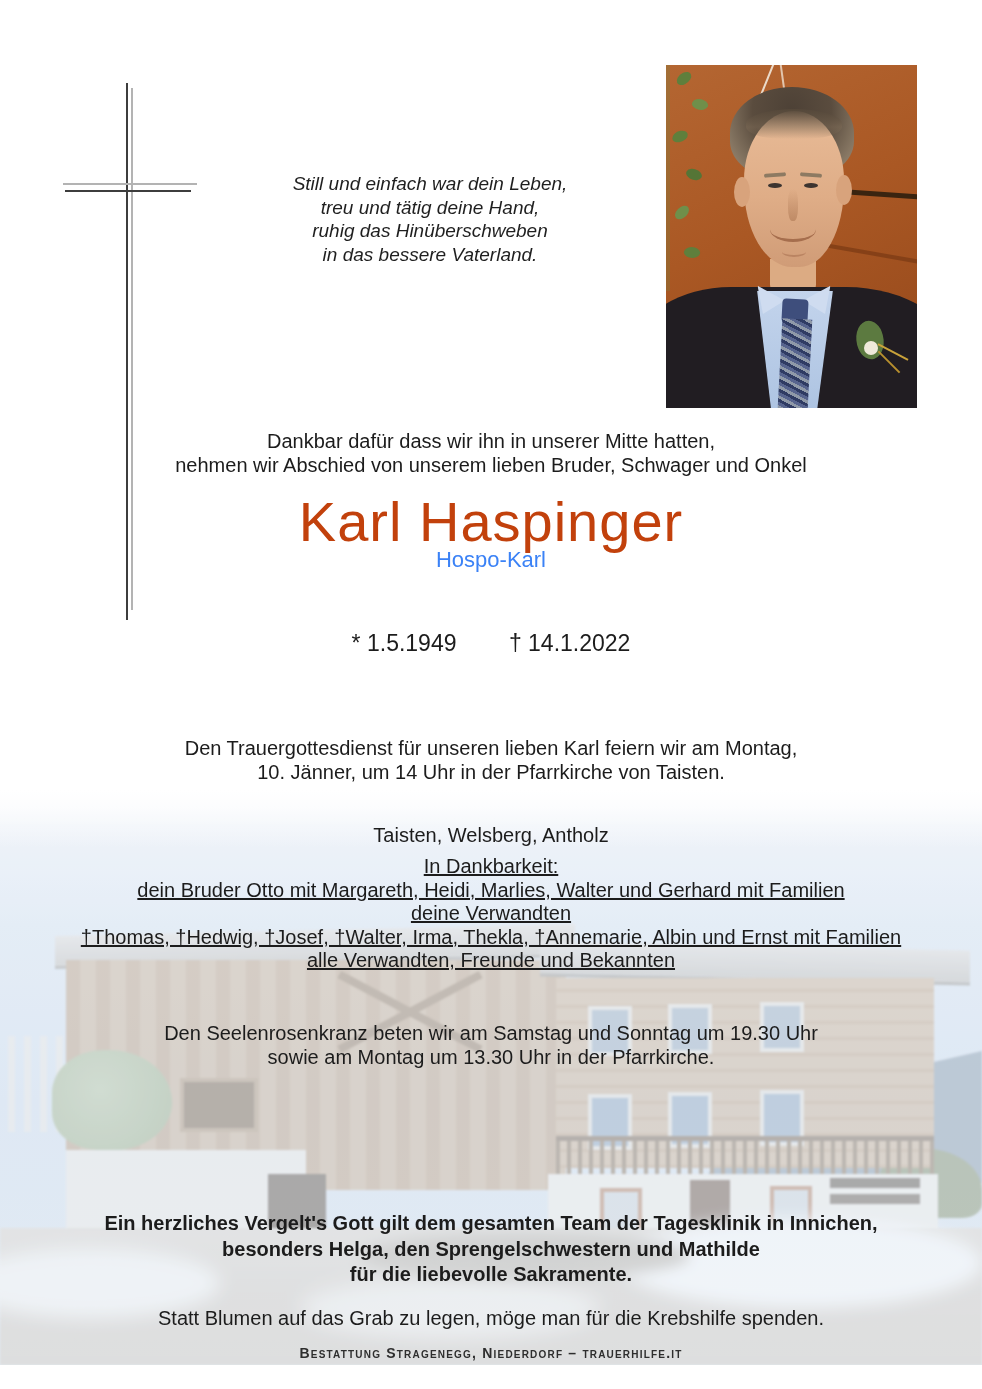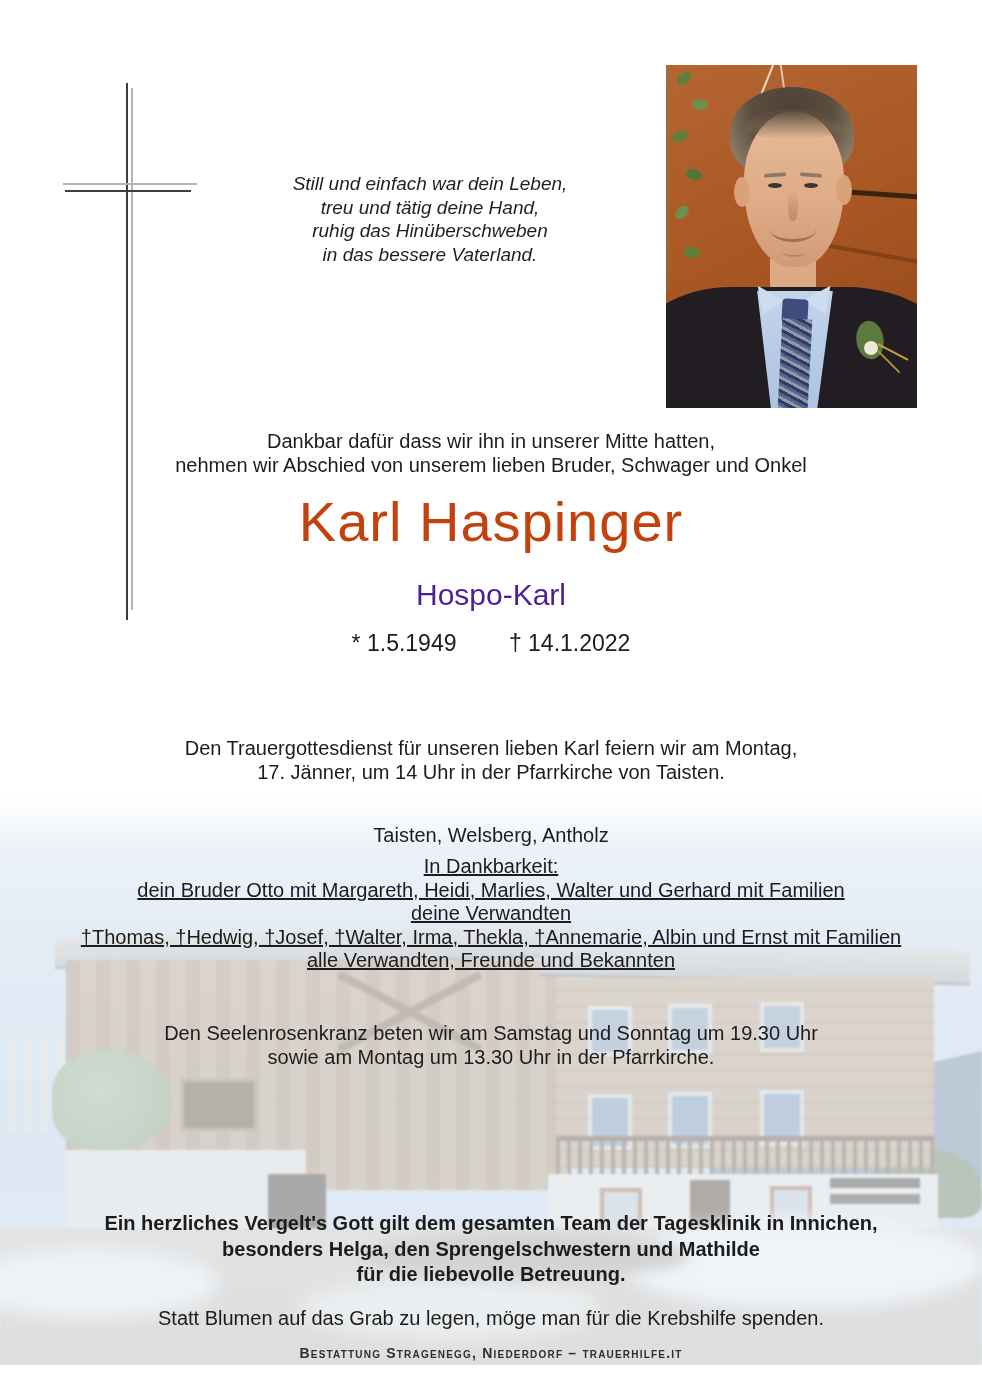--- a/index.html
+++ b/index.html
@@ -62,21 +62,21 @@
   .bout-leaf{left:190px;top:256px;width:28px;height:38px;border-radius:60% 40% 60% 40%;
              background:#5c7a40;transform:rotate(-22deg);}
   .bout-flower{left:198px;top:276px;width:14px;height:14px;border-radius:50%;background:#efe9da;}
   .bout-wire1{left:210px;top:286px;width:34px;height:2px;background:#c9a23a;transform:rotate(28deg);}
   .bout-wire2{left:208px;top:296px;width:30px;height:2px;background:#b8902e;transform:rotate(45deg);}
 
   
   .tblock{position:absolute;left:0;width:982px;text-align:center;font-size:20px;line-height:23.5px;z-index:5;}
   .intro{top:430px;}
   .name{top:492px;font-size:56px;line-height:60px;letter-spacing:1px;color:#c2410c;}
-  .nickname{top:576px;font-size:30px;line-height:38px;color:#4c1d95;}
+  .nickname{top:541px;font-size:22px;line-height:38px;color:#3b82f6;}
   .dates{top:632px;font-size:23px;}
   .dates span{display:inline-block;}
   .dates .birth{margin-right:46px;}
   .illness{top:682px;}
   .service{top:737px;}
   .places{top:824px;}
   .gratitude{top:855px;text-decoration:underline;}
   .rosary{top:1022px;}
   .thanks{top:1211px;line-height:25.5px;font-weight:bold;}
   .donation{top:1307px;}
@@ -234,41 +234,41 @@
   <div class="tblock nickname">Hospo-Karl</div>
 
   <div class="tblock dates">
     <span class="birth">* 1.5.1949</span>
     <span class="death">† 14.1.2022</span>
   </div>
 
 
   <div class="tblock service">
     <div>Den Trauergottesdienst für unseren lieben Karl feiern wir am Montag,</div>
-    <div>17. Jänner, um 14 Uhr in der Pfarrkirche von Taisten.</div>
+    <div>10. Jänner, um 14 Uhr in der Pfarrkirche von Taisten.</div>
   </div>
 
   <div class="tblock places">Taisten, Welsberg, Antholz</div>
 
   <div class="tblock gratitude">
     <div>In Dankbarkeit:</div>
     <div>dein Bruder Otto mit Margareth, Heidi, Marlies, Walter und Gerhard mit Familien</div>
     <div>deine Verwandten</div>
     <div>†Thomas, †Hedwig, †Josef, †Walter, Irma, Thekla, †Annemarie, Albin und Ernst mit Familien</div>
     <div>alle Verwandten, Freunde und Bekannten</div>
   </div>
 
   <div class="tblock rosary">
     <div>Den Seelenrosenkranz beten wir am Samstag und Sonntag um 19.30 Uhr</div>
     <div>sowie am Montag um 13.30 Uhr in der Pfarrkirche.</div>
   </div>
 
   <div class="tblock thanks">
     <div>Ein herzliches Vergelt's Gott gilt dem gesamten Team der Tagesklinik in Innichen,</div>
     <div>besonders Helga, den Sprengelschwestern und Mathilde</div>
-    <div>für die liebevolle Betreuung.</div>
+    <div>für die liebevolle Sakramente.</div>
   </div>
 
   <div class="tblock donation">Statt Blumen auf das Grab zu legen, möge man für die Krebshilfe spenden.</div>
 
   <div class="tblock footer">Bestattung Stragenegg, Niederdorf – trauerhilfe.it</div>
 
 </div>
 
 </body></html>

